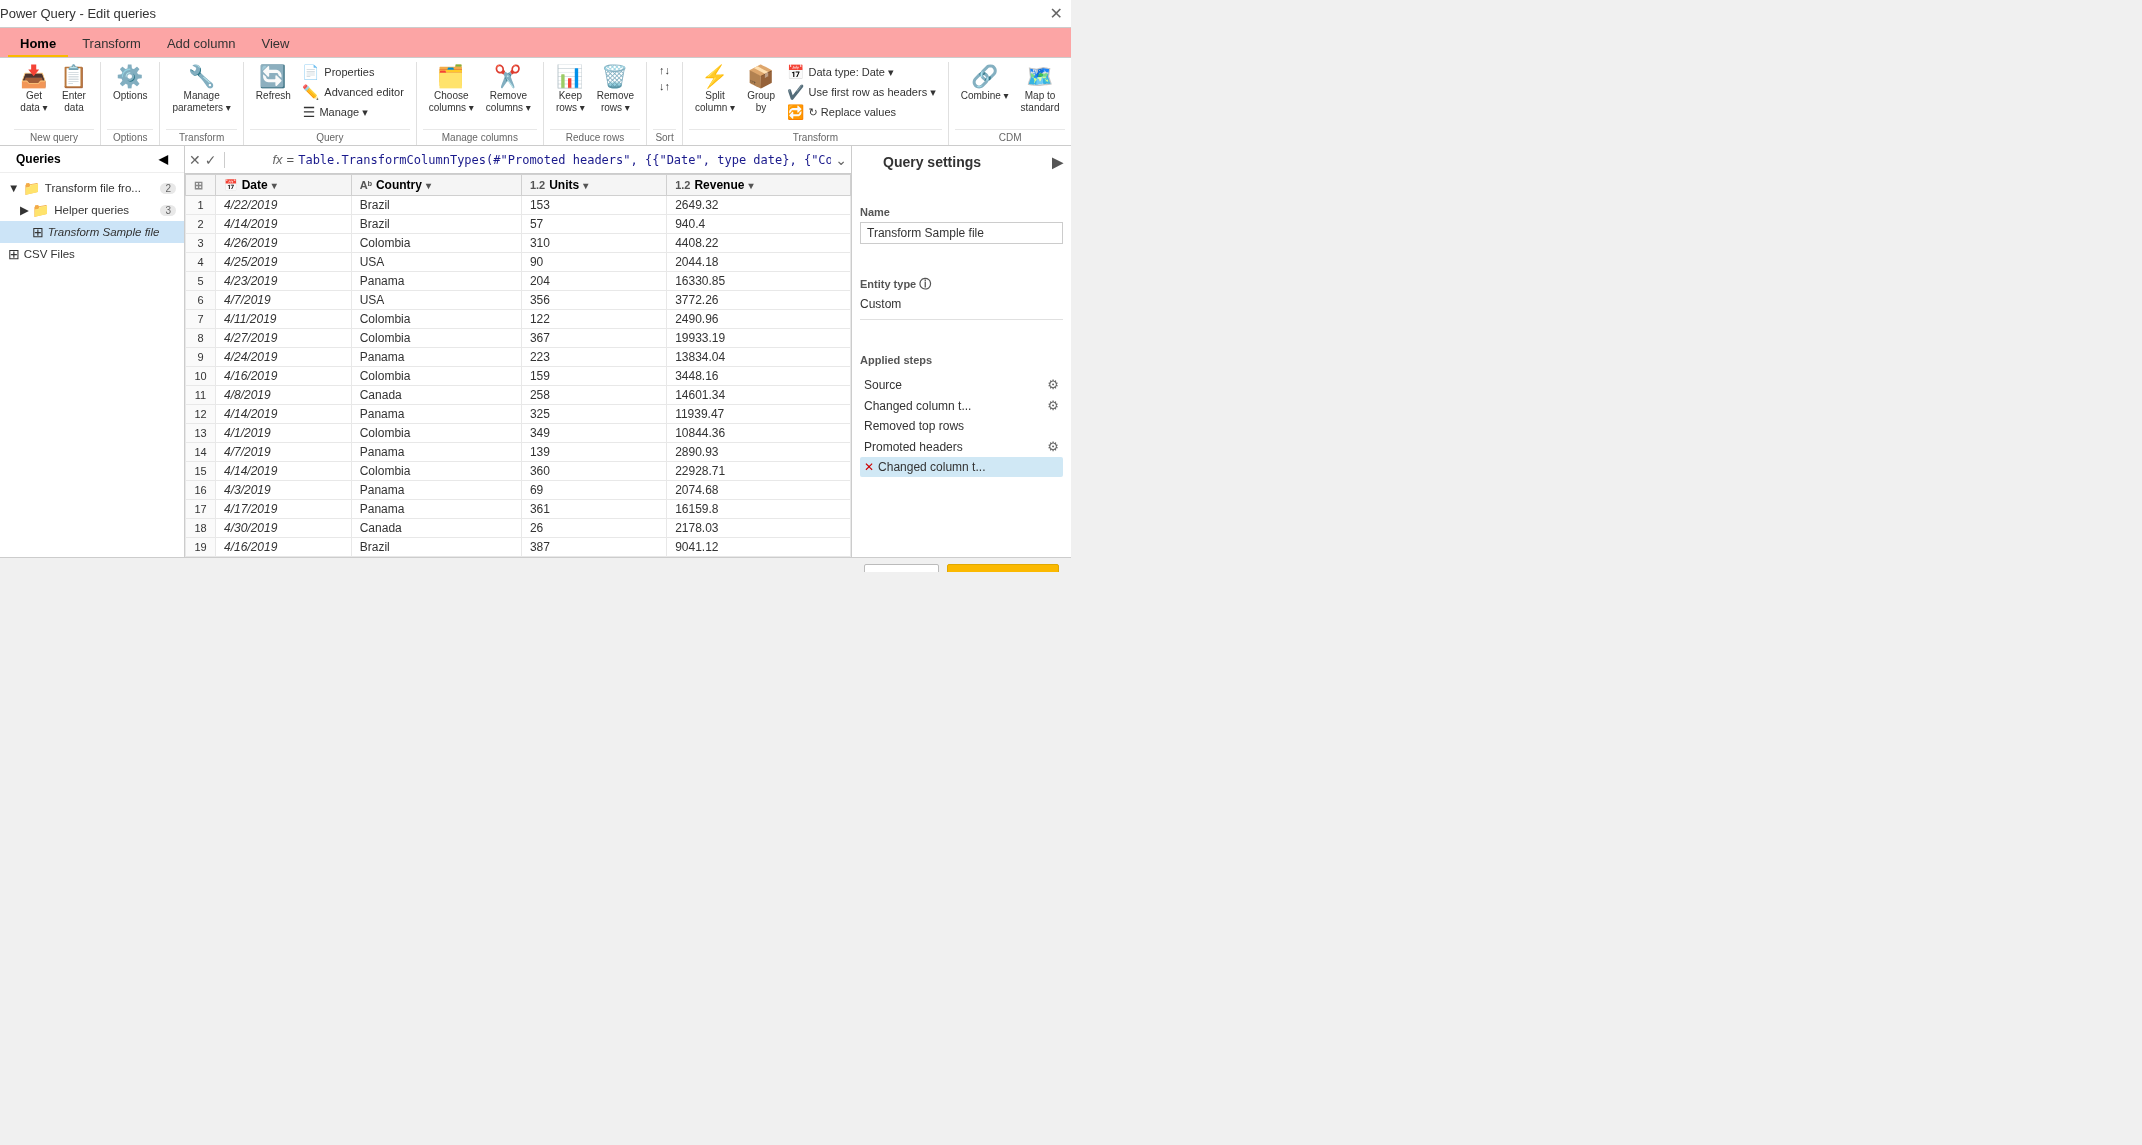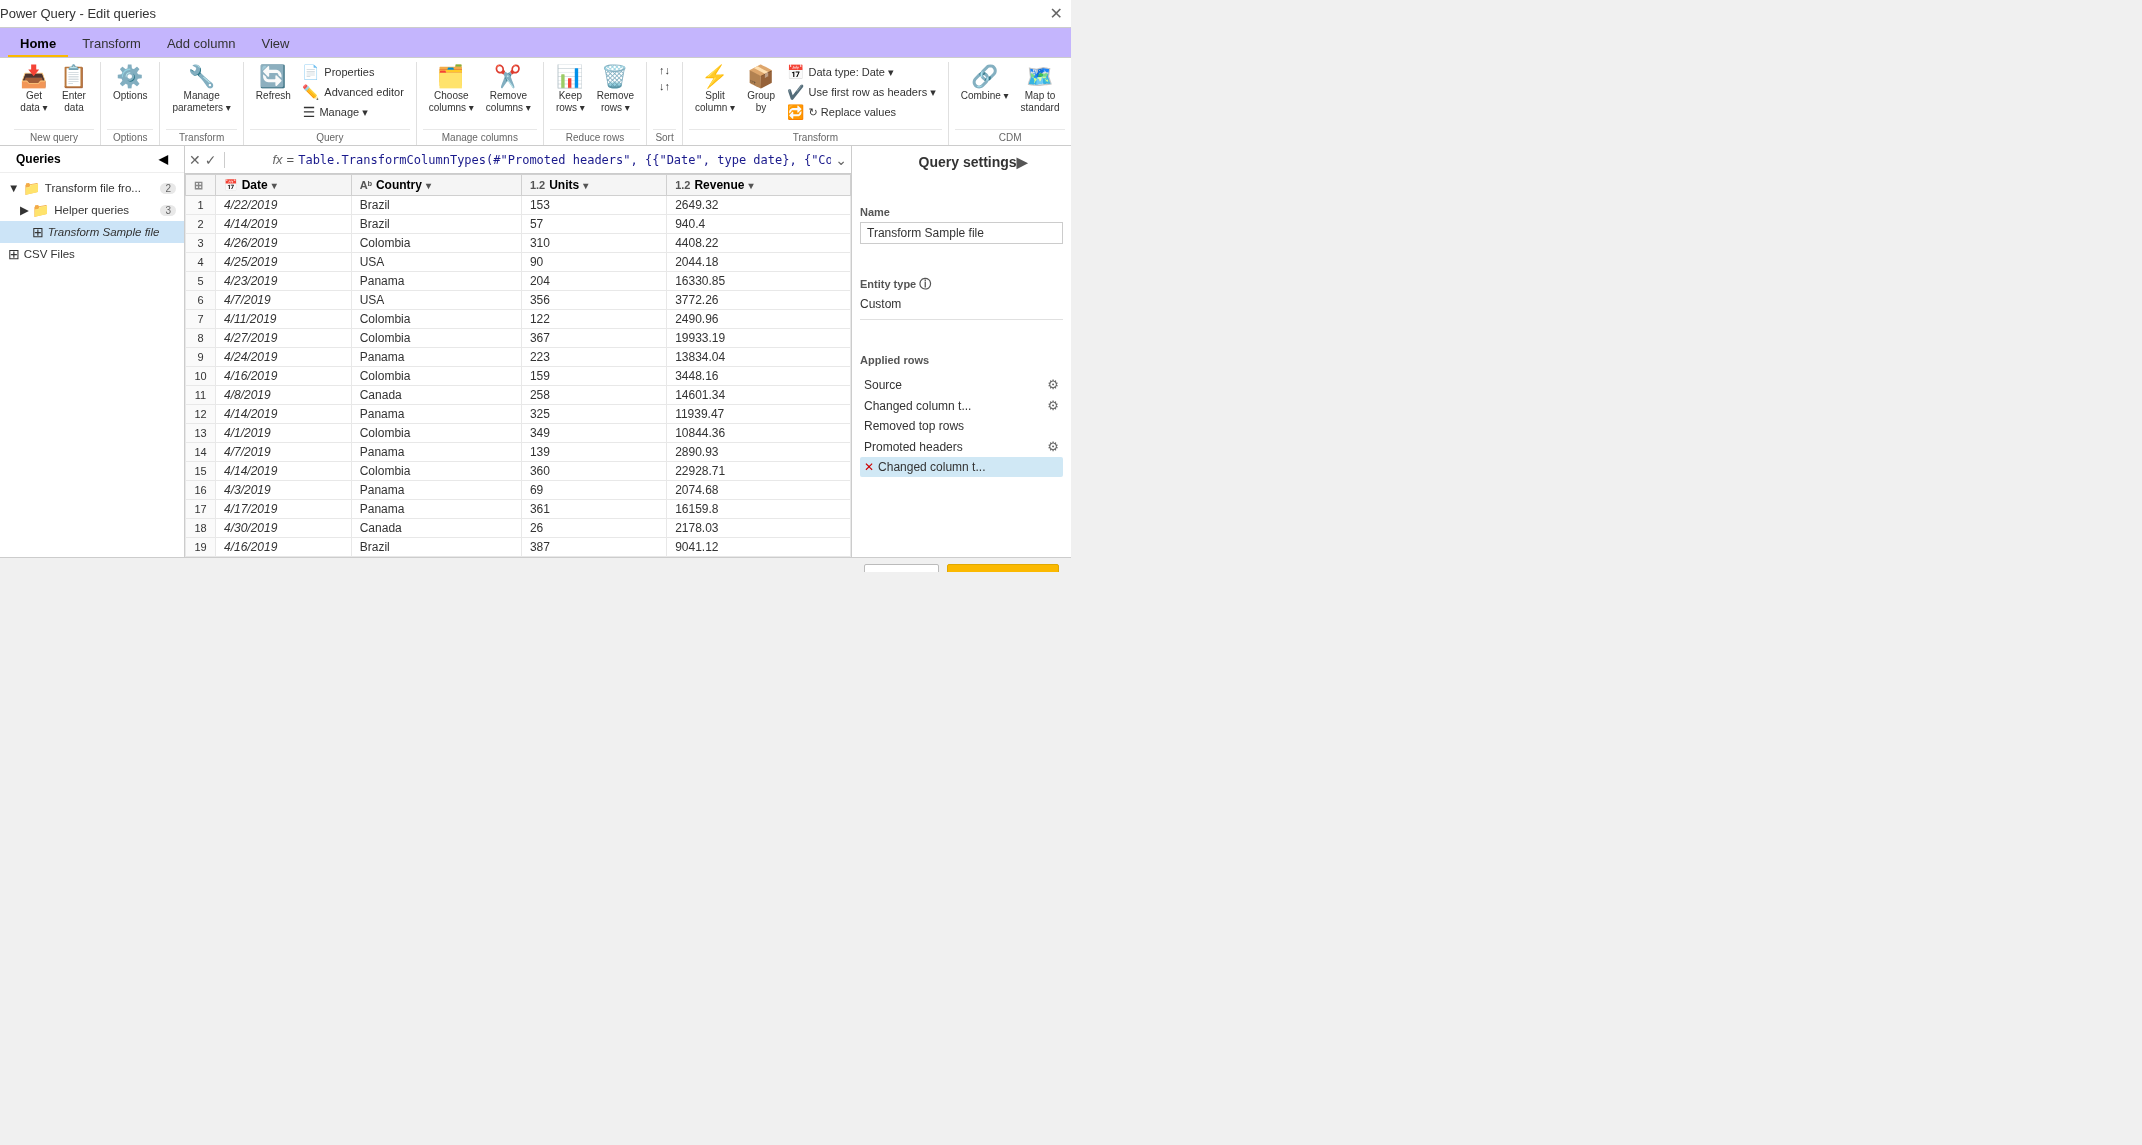--- a/index.html
+++ b/index.html
@@ -24,21 +24,21 @@
       cursor: pointer;
       font-size: 16px;
       color: #666;
       background: none;
       border: none;
       line-height: 1;
     }
     
     
     .ribbon-tabs {
-      background: #c4b5fd;
+      background: #fca5a5;
       display: flex;
       align-items: flex-end;
       padding: 0 8px;
       border-bottom: 1px solid #ccc;
       height: 30px;
     }
     .ribbon-tab {
       padding: 4px 12px;
       cursor: pointer;
       font-size: 13px;
@@ -244,21 +244,21 @@
       flex-direction: column;
       padding: 8px;
     }
     .settings-panel .sp-header {
       font-size: 14px;
       font-weight: 600;
       color: #333;
       margin-bottom: 10px;
       display: flex;
       align-items: center;
-      justify-content: center;
+      justify-content: space-between;
       margin-left: 23px;
     }
     .sp-expand { font-size: 14px; cursor: pointer; color: #555; }
     .sp-label { font-size: 11px; font-weight: 600; color: #555; margin-top: 26px; margin-bottom: 4px; }
     .sp-value { font-size: 12px; color: #333; }
     .sp-field {
       border: 1px solid #ccc;
       padding: 3px 6px;
       font-size: 12px;
       color: #333;
@@ -733,21 +733,21 @@
     <div class="sp-field">Transform Sample file</div>
 
     <div class="sp-label">
       <span>Entity type</span>
       <span class="sp-info"> ⓘ</span>
     </div>
     <div class="sp-value">Custom</div>
 
     <div class="sp-divider"></div>
 
-    <div class="sp-label">Applied rows</div>
+    <div class="sp-label">Applied steps</div>
     <div class="applied-steps" id="steps-list">
     <div class="step-item">
           <div class="step-item-left">
             <span>Source</span>
           </div>
           <span class="step-gear">⚙</span>
         </div>
         <div class="step-item">
           <div class="step-item-left">
             <span>Changed column t...</span>

